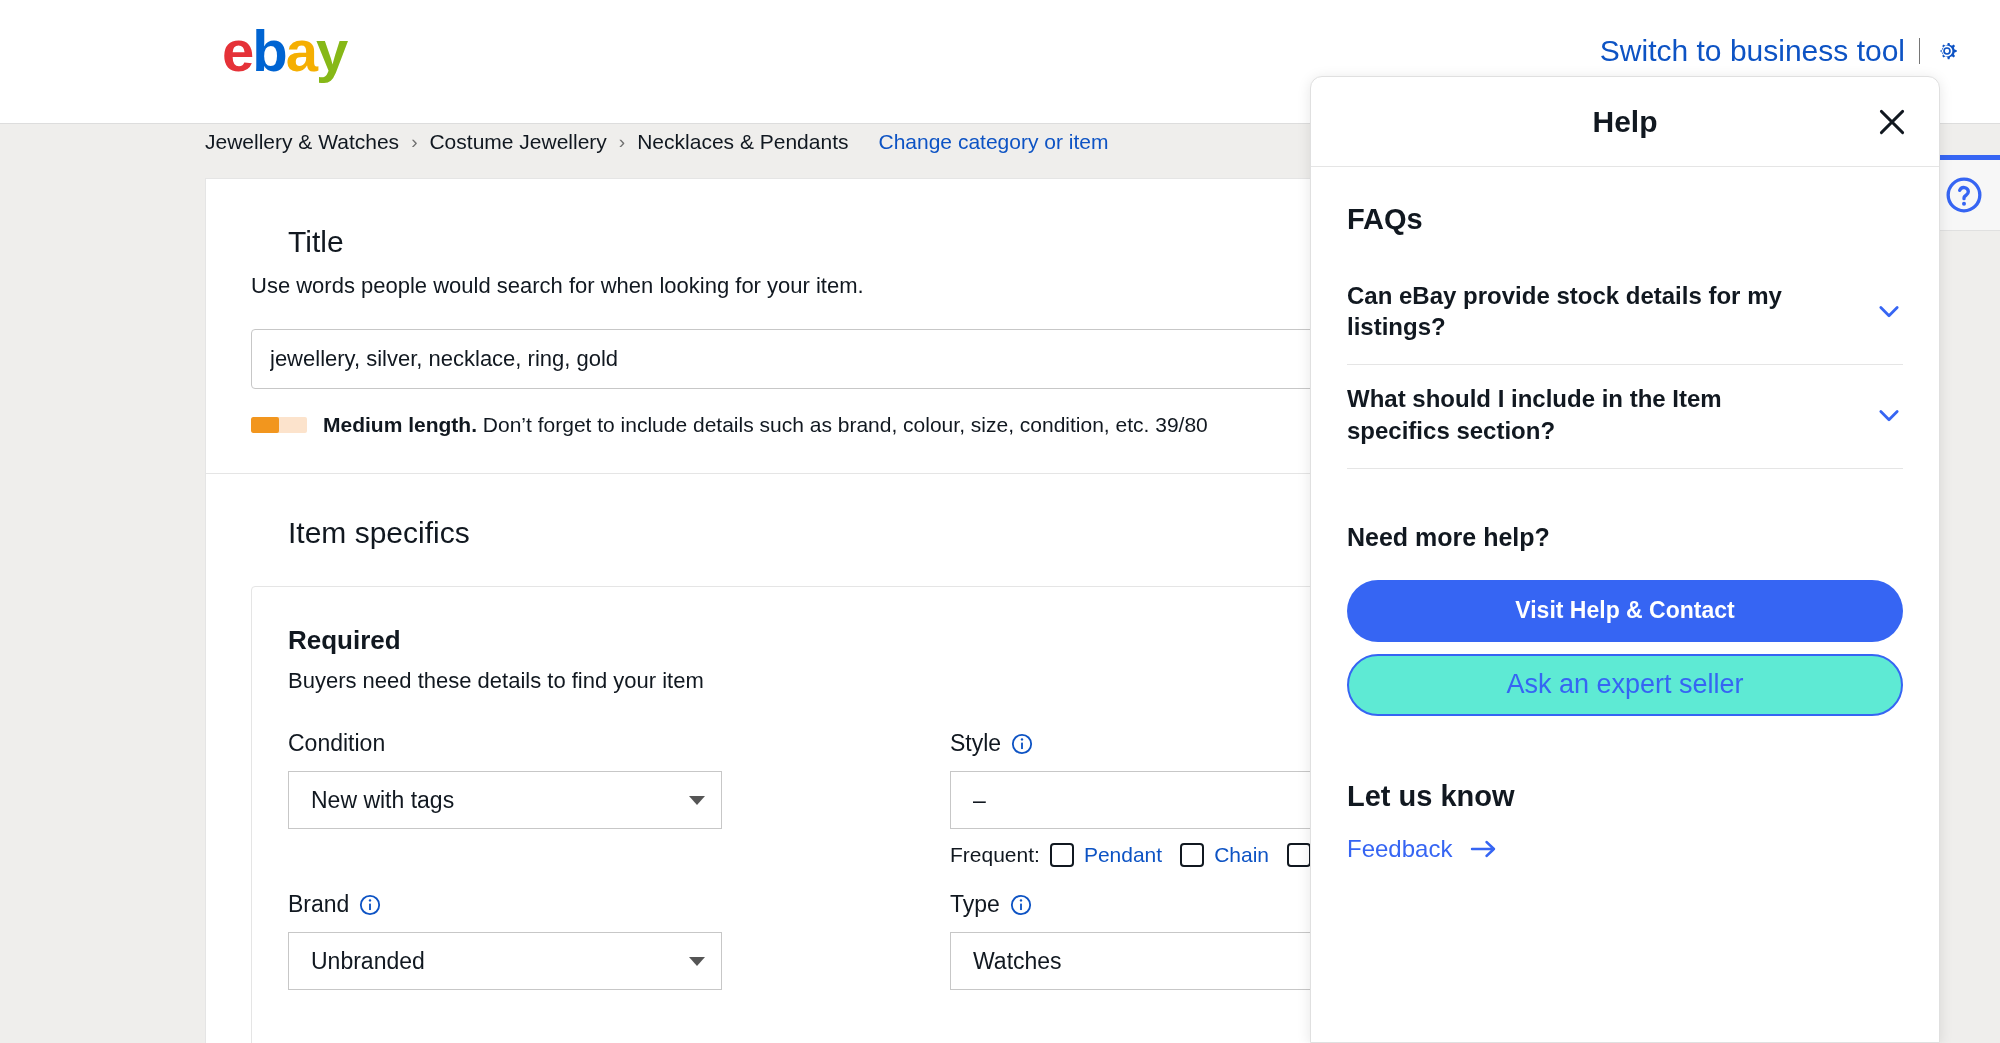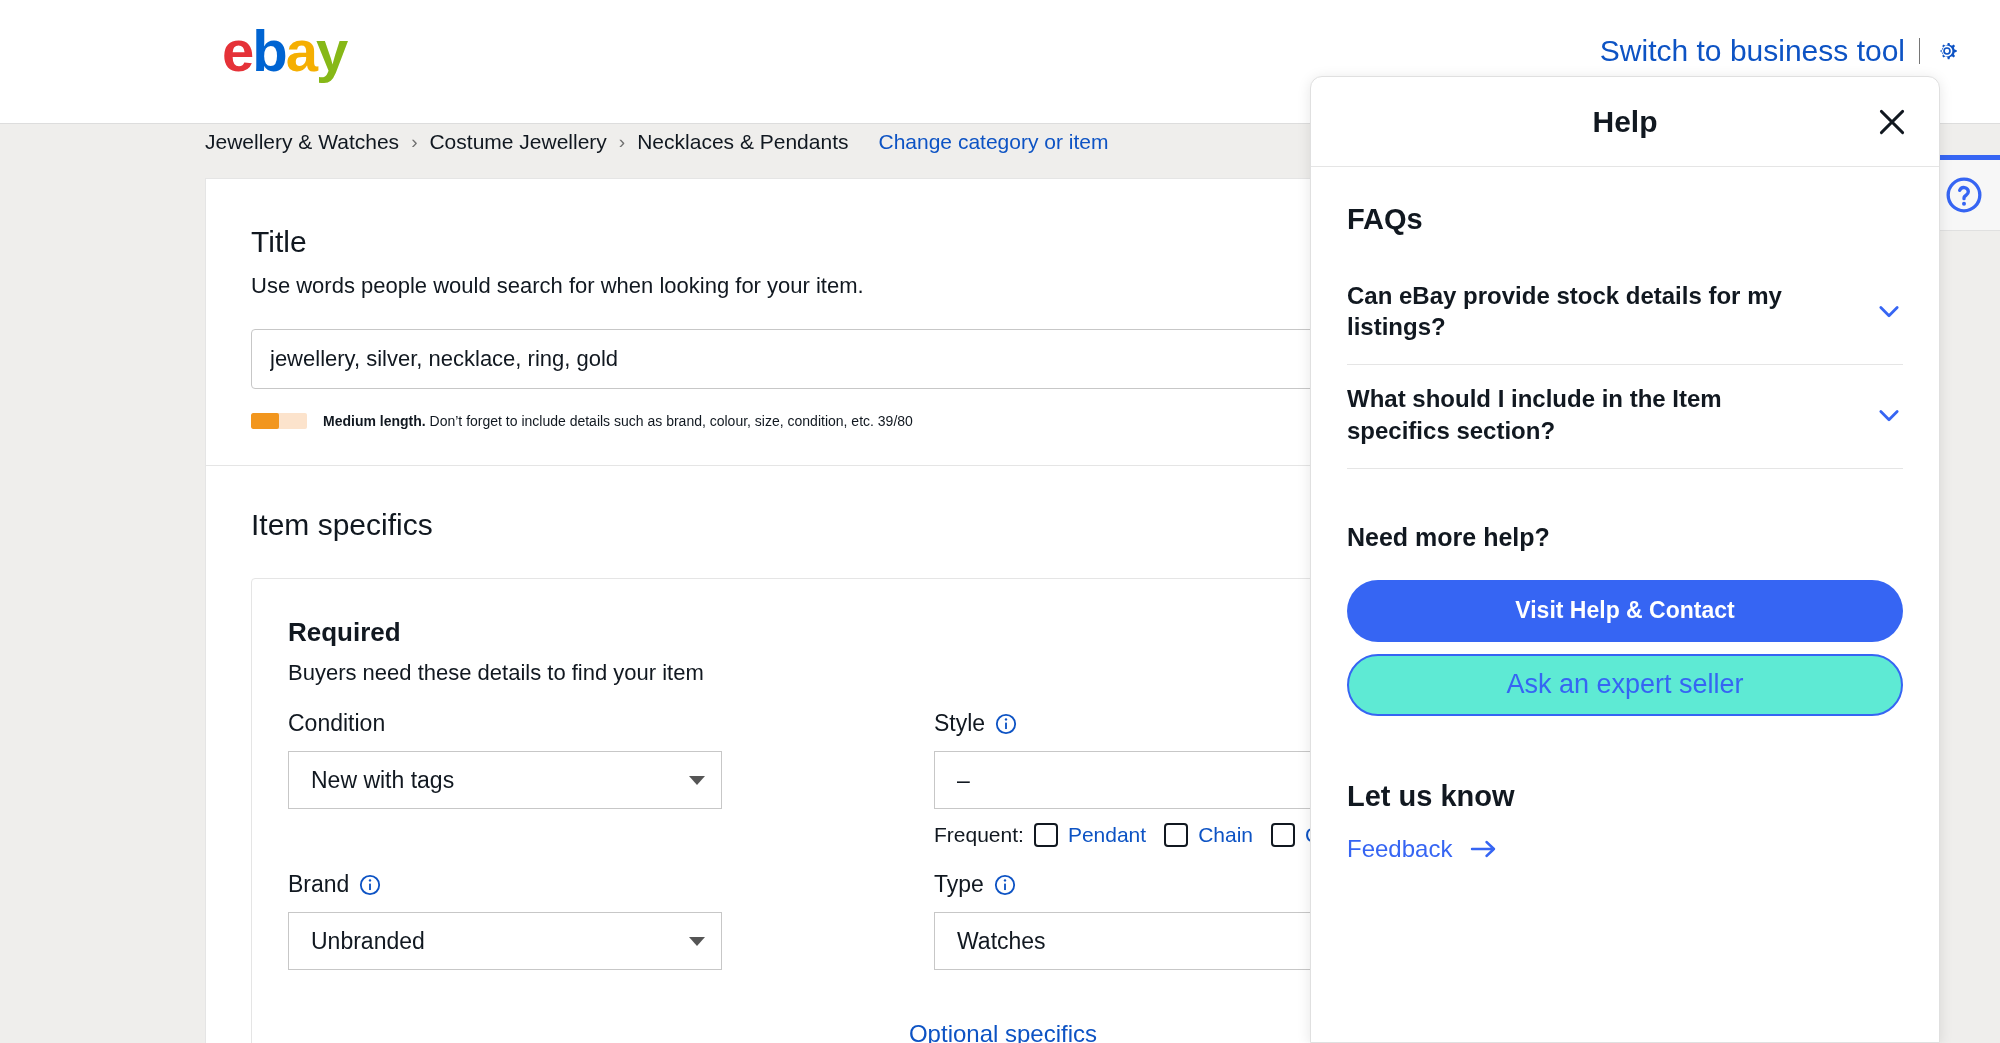--- a/index.html
+++ b/index.html
@@ -64,21 +64,21 @@
   }
 
   
   .main-card {
     position: absolute; left: 205px; top: 178px;
     width: 1596px; height: 880px;
     background: #ffffff;
     border: 1px solid #e5e5e5;
   }
   .section-title {
-    font-size: 30px; color: #111820; font-weight: 400;
+    font-size: 30px; color: #111820; font-weight: 400; margin-left: 37px;
   }
   .section-sub {
     font-size: 22px; color: #111820; margin-top: 14px;
   }
   .title-section {
     padding: 46px 45px 0 45px;
     border-bottom: 1px solid #e5e5e5;
     padding-bottom: 36px;
   }
   .title-input {
@@ -96,39 +96,39 @@
   }
   .meter {
     width: 56px; height: 16px;
     background: #fce3cc; border-radius: 2px;
     overflow: hidden; flex: none;
   }
   .meter-fill {
     width: 50%; height: 100%;
     background: #f2961e; border-radius: 2px;
   }
-  .hint-text { font-size: 14px; color: #111820; }
+  .hint-text { font-size: 21px; color: #111820; }
   .hint-text b { font-weight: 700; }
 
   
   .specifics-section { padding: 42px 45px 0 45px; }
   .specifics-box {
     margin-top: 36px;
     border: 1px solid #e5e5e5; border-radius: 4px;
     padding: 38px 36px 34px 36px;
     position: relative;
   }
   .req-head { font-size: 26px; font-weight: 700; color: #111820; }
   .req-sub { font-size: 22px; color: #111820; margin-top: 12px; }
 
   .field-grid {
     display: grid;
     grid-template-columns: 646px 1fr;
-    column-gap: 0;
-    margin-top: 24px;
+    column-gap: 16px;
+    margin-top: 36px;
   }
   .field { margin-bottom: 24px; }
   .field-label {
     display: flex; align-items: center; gap: 10px;
     font-size: 23px; color: #111820; margin-bottom: 14px;
   }
   .info-icon { display: block; width: 22px; height: 22px; }
   .select-box {
     width: 434px; height: 58px;
     border: 1px solid #c7c7c7; border-radius: 0;

